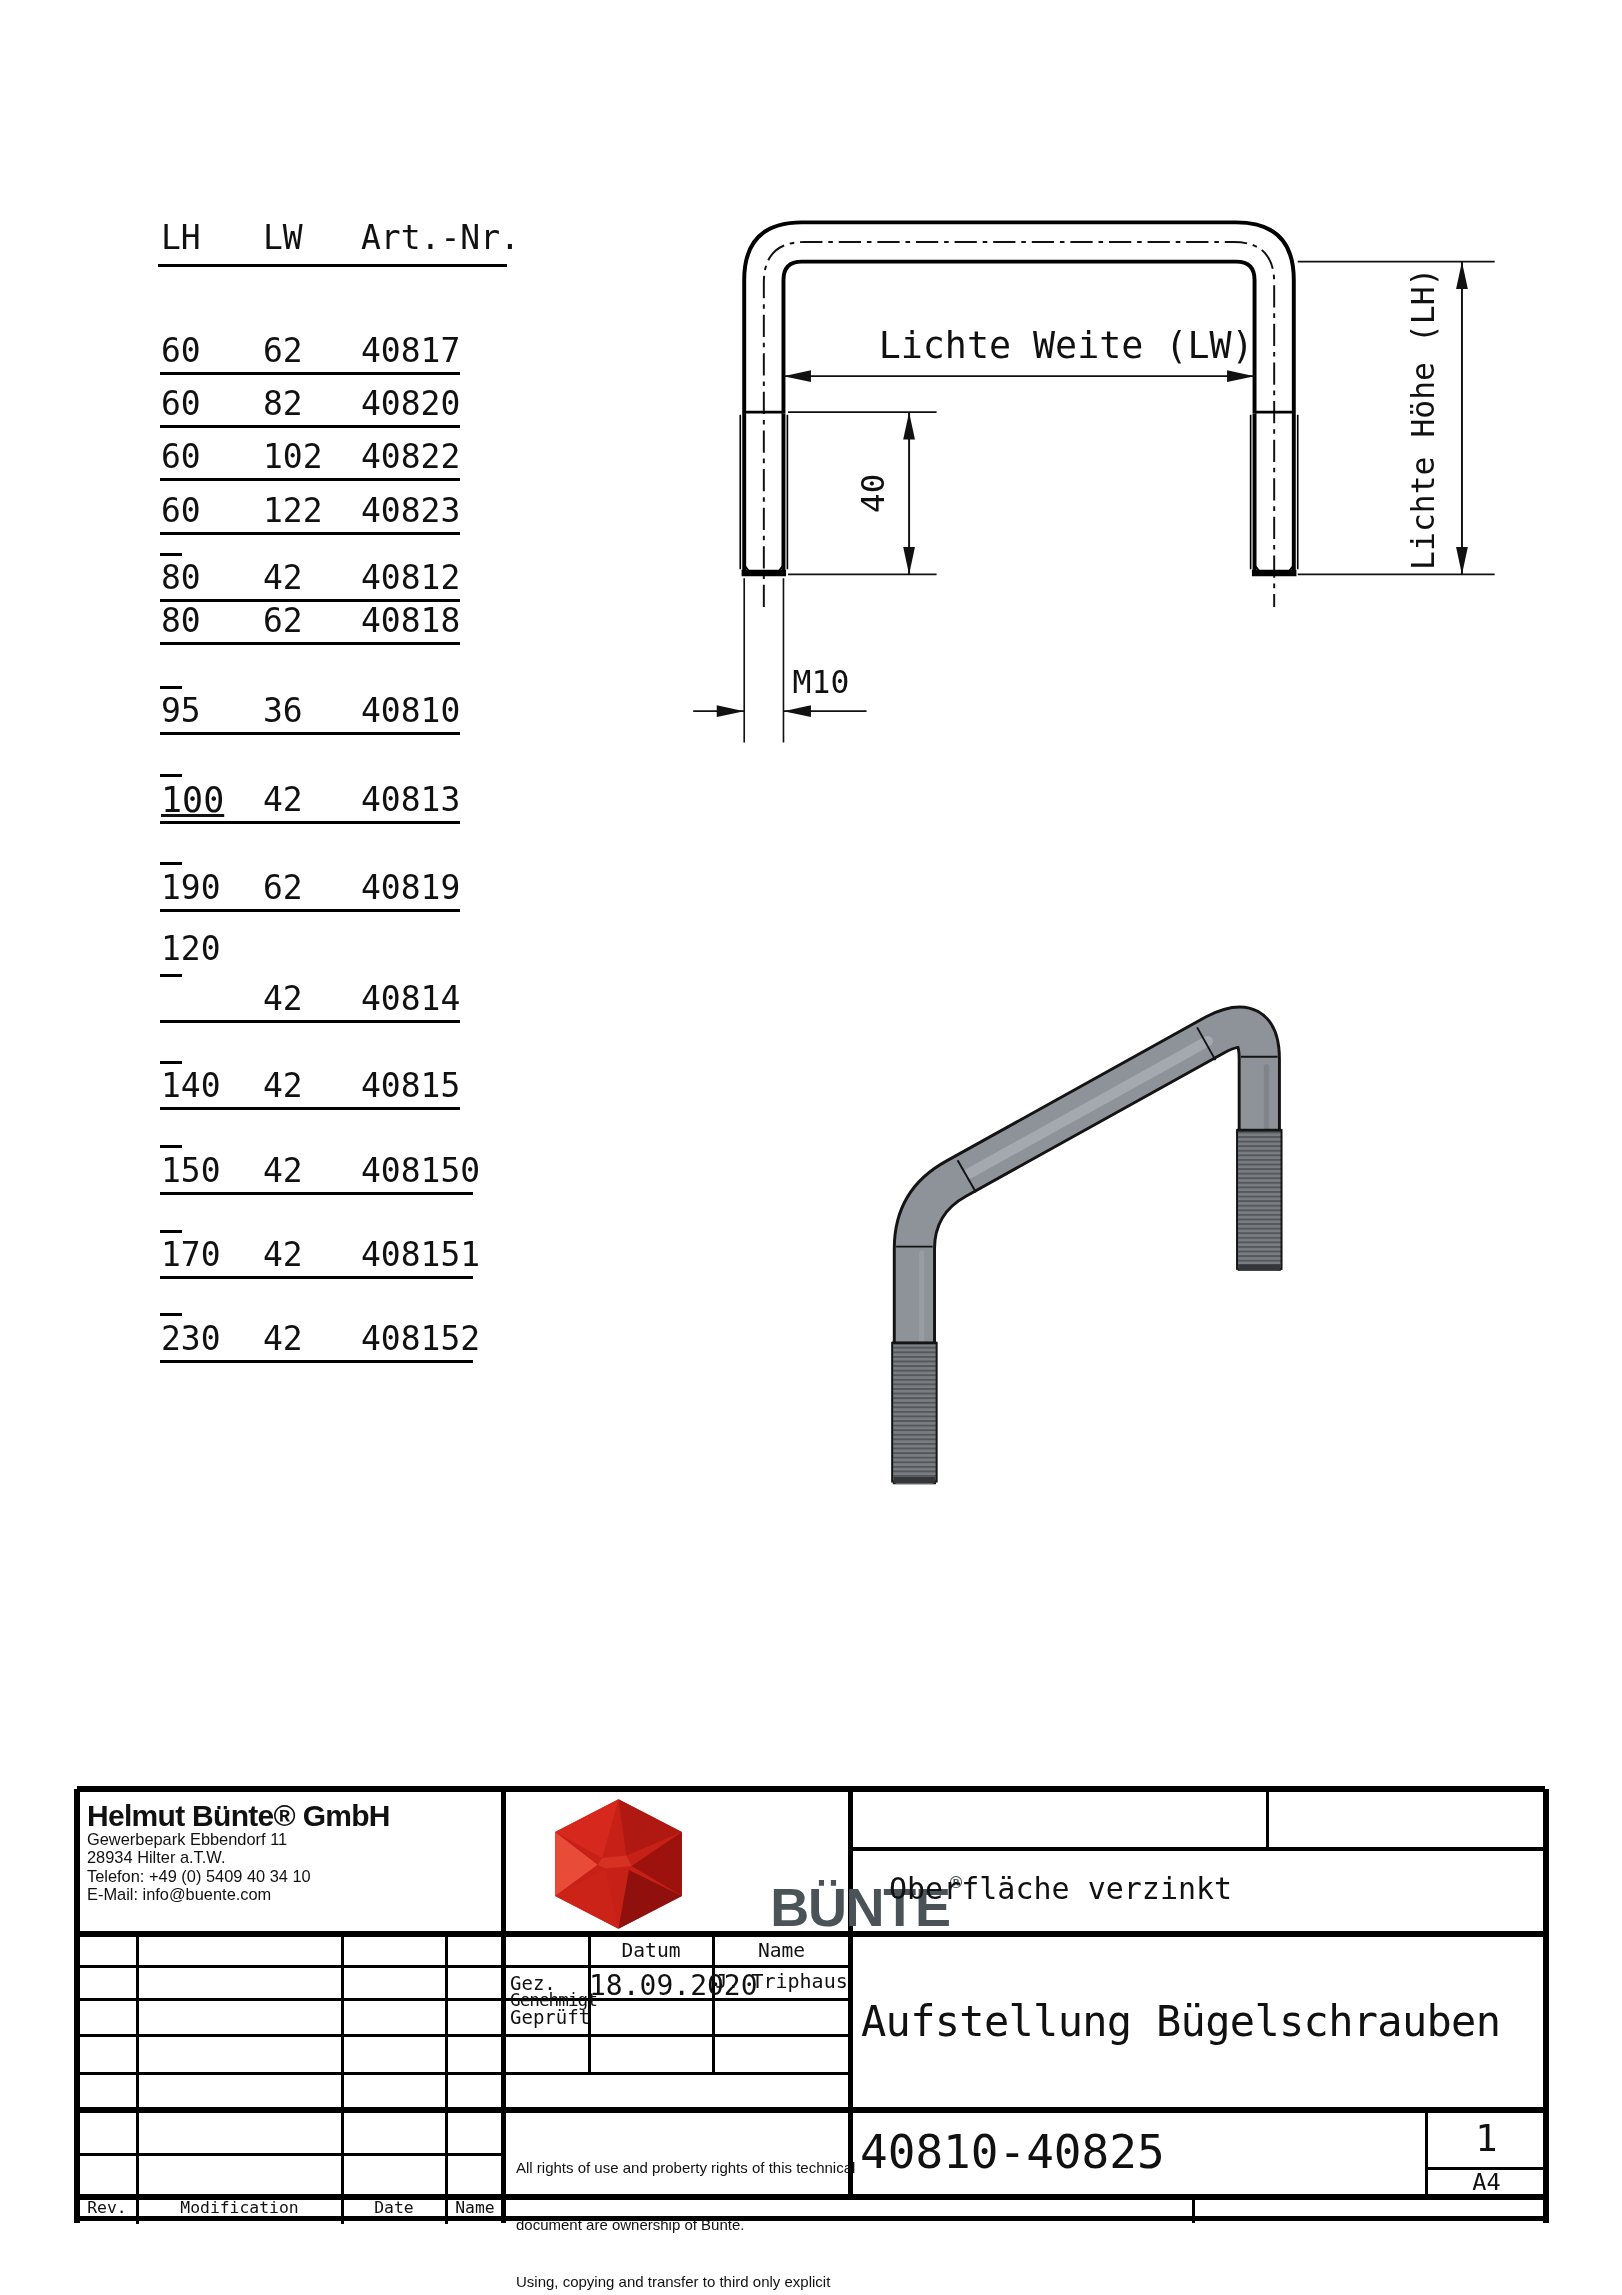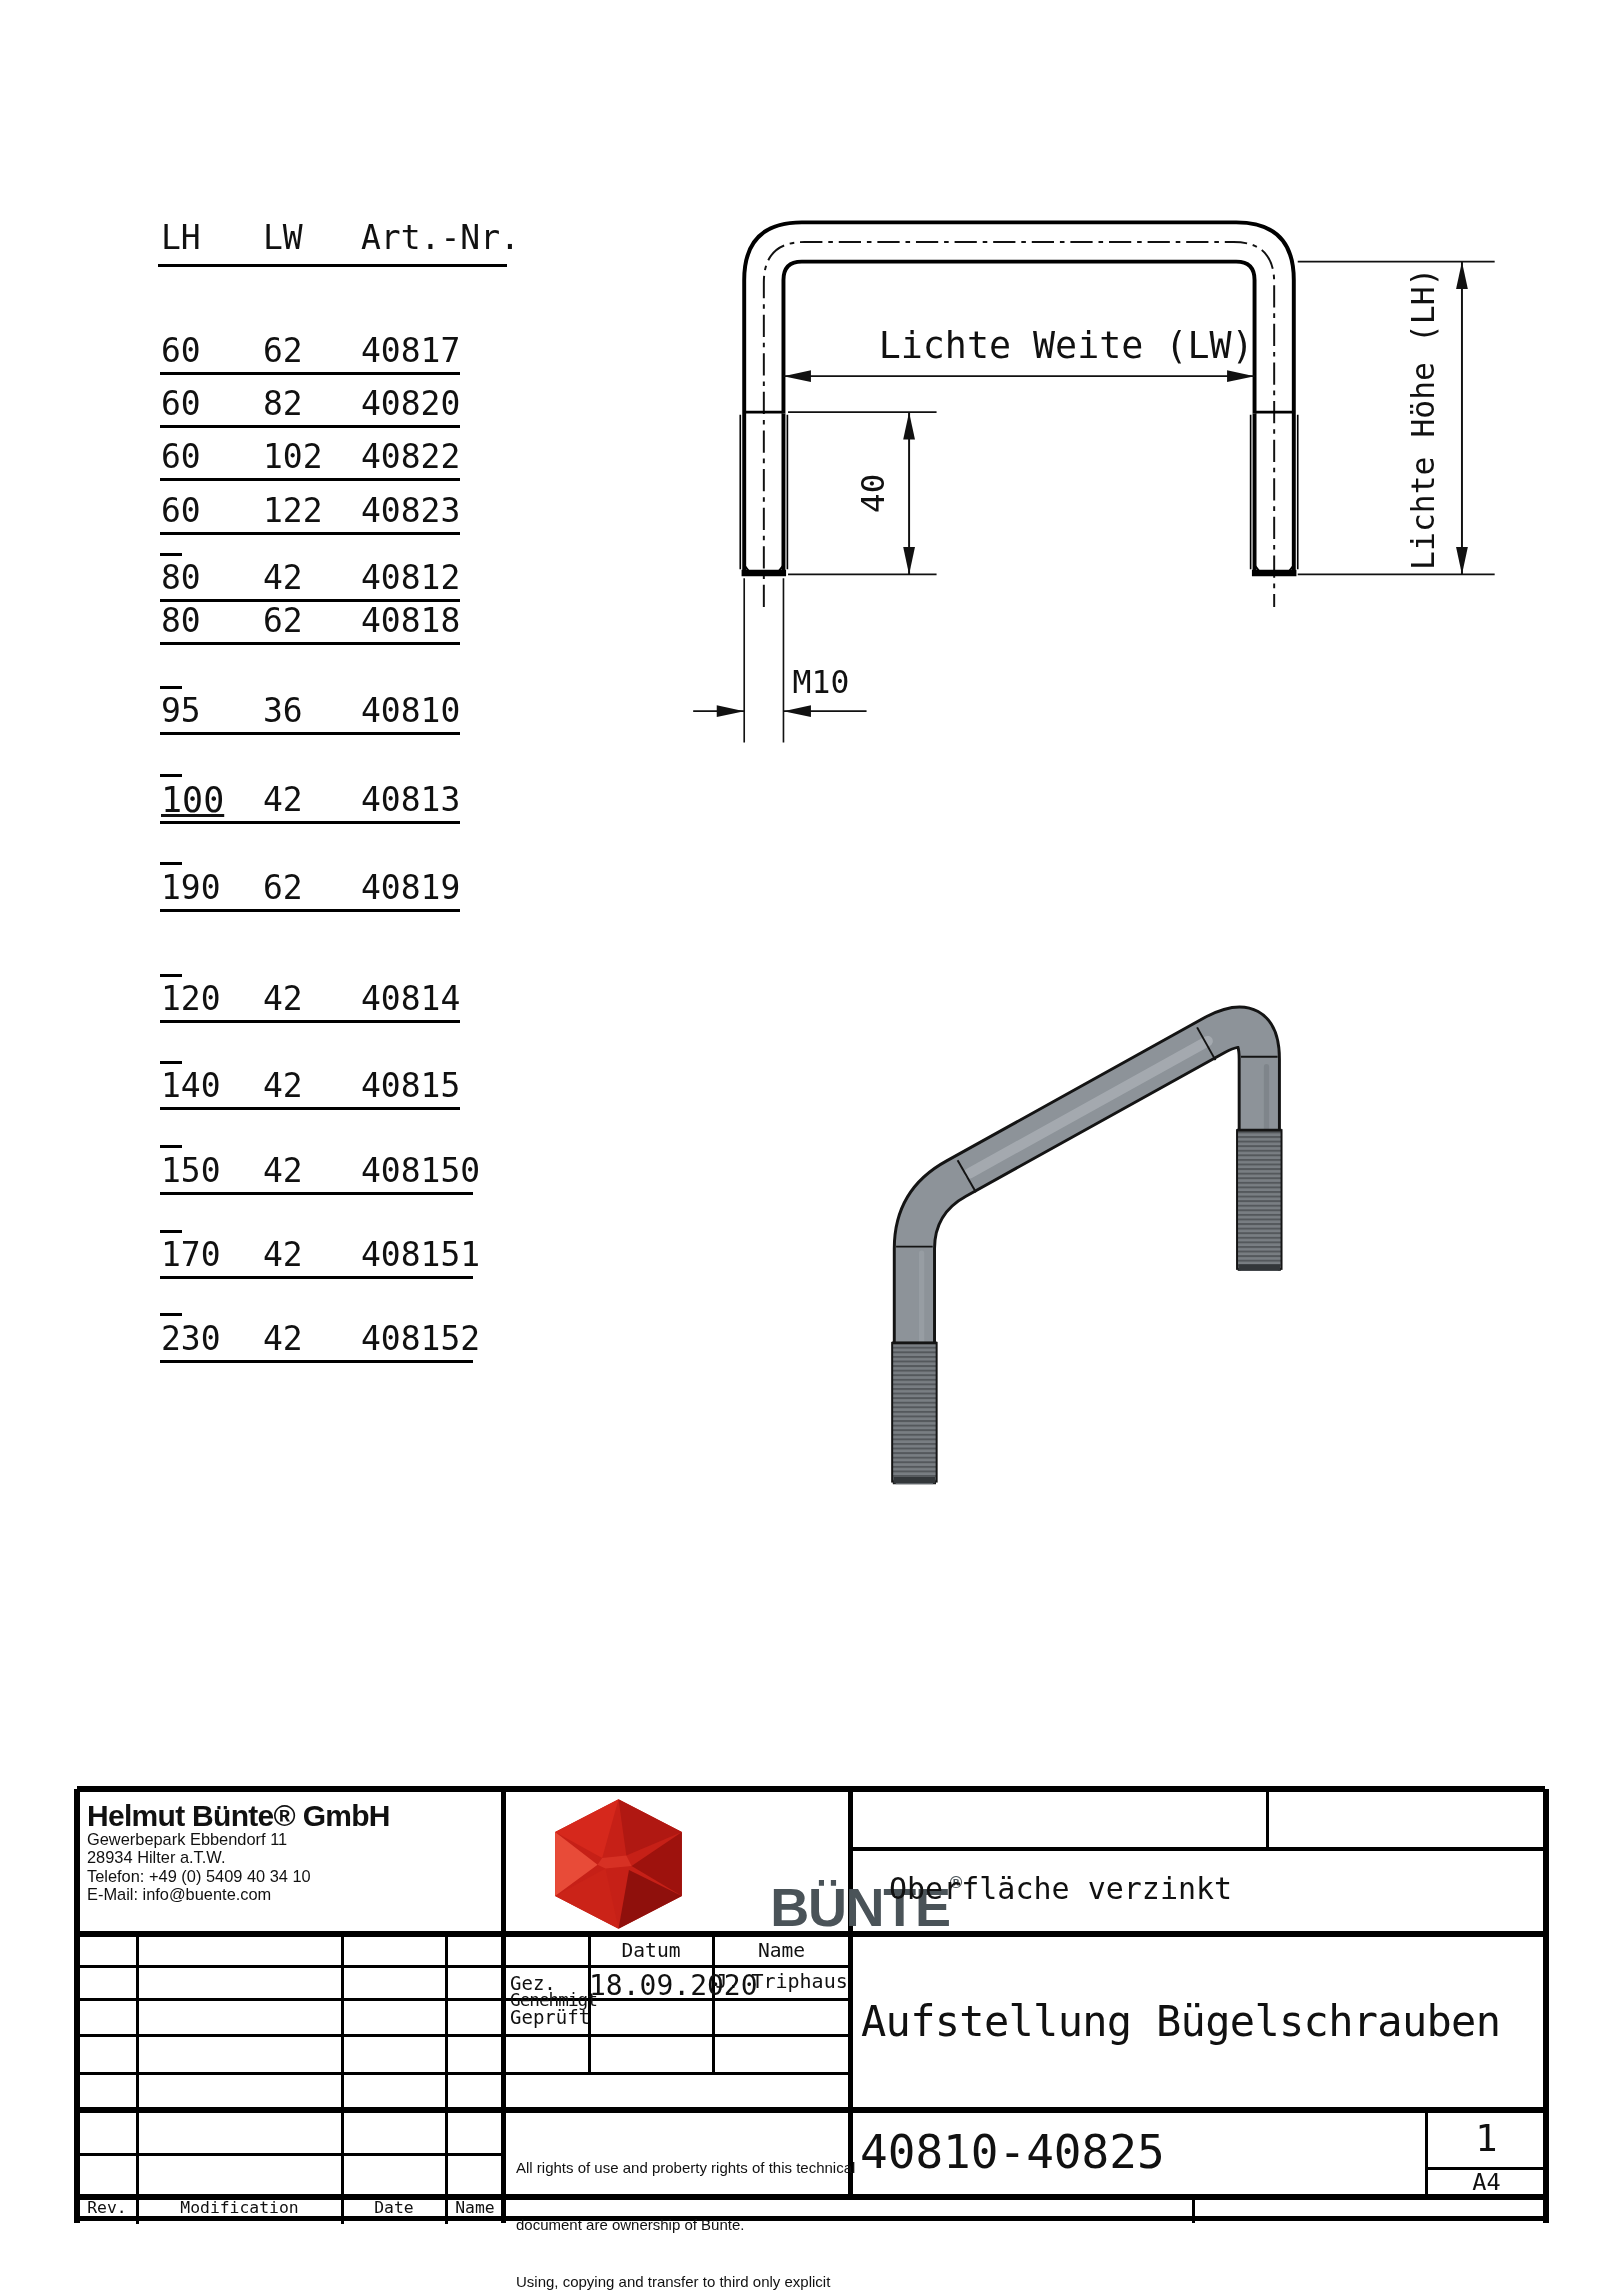--- a/index.html
+++ b/index.html
@@ -76,21 +76,21 @@
         <div class="hline" style="left: 160px; top: 774px; width: 22px; height: 2.6px;"></div>
       </div>
       <div>
         <span class="lbl mono" style="left: 161px; top: 871px; font-size: 33px;">190</span>
         <span class="lbl mono" style="left: 263px; top: 871px; font-size: 33px;">62</span>
         <span class="lbl mono" style="left: 361px; top: 871px; font-size: 33px;">40819</span>
         <div class="hline" style="left: 160px; top: 909px; width: 300px; height: 2.6px;"></div>
         <div class="hline" style="left: 160px; top: 862px; width: 22px; height: 2.6px;"></div>
       </div>
       <div>
-        <span class="lbl mono" style="left: 161px; top: 982px; font-size: 33px;">120</span>
+        <span class="lbl mono" style="left: 161px; top: 932px; font-size: 33px;">120</span>
         <span class="lbl mono" style="left: 263px; top: 982px; font-size: 33px;">42</span>
         <span class="lbl mono" style="left: 361px; top: 982px; font-size: 33px;">40814</span>
         <div class="hline" style="left: 160px; top: 1020px; width: 300px; height: 2.6px;"></div>
         <div class="hline" style="left: 160px; top: 974px; width: 22px; height: 2.6px;"></div>
       </div>
       <div>
         <span class="lbl mono" style="left: 161px; top: 1069px; font-size: 33px;">140</span>
         <span class="lbl mono" style="left: 263px; top: 1069px; font-size: 33px;">42</span>
         <span class="lbl mono" style="left: 361px; top: 1069px; font-size: 33px;">40815</span>
         <div class="hline" style="left: 160px; top: 1107px; width: 300px; height: 2.6px;"></div>

